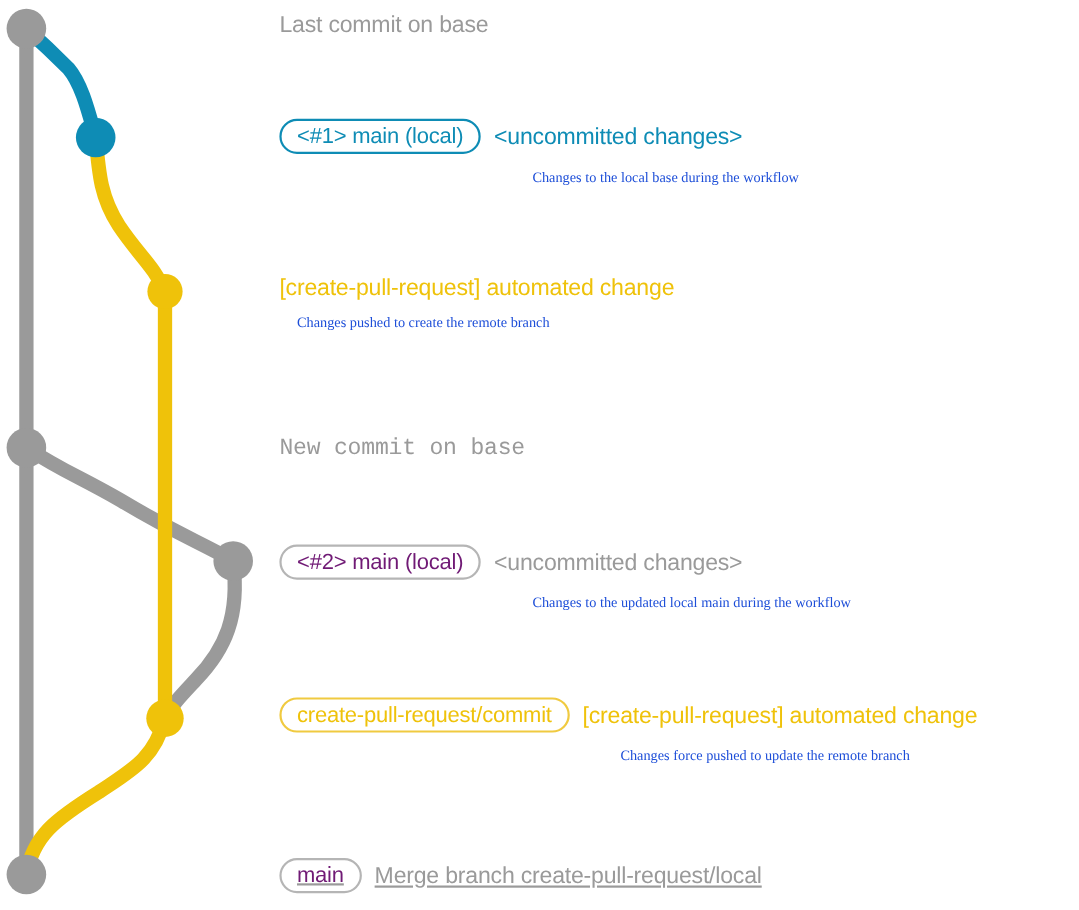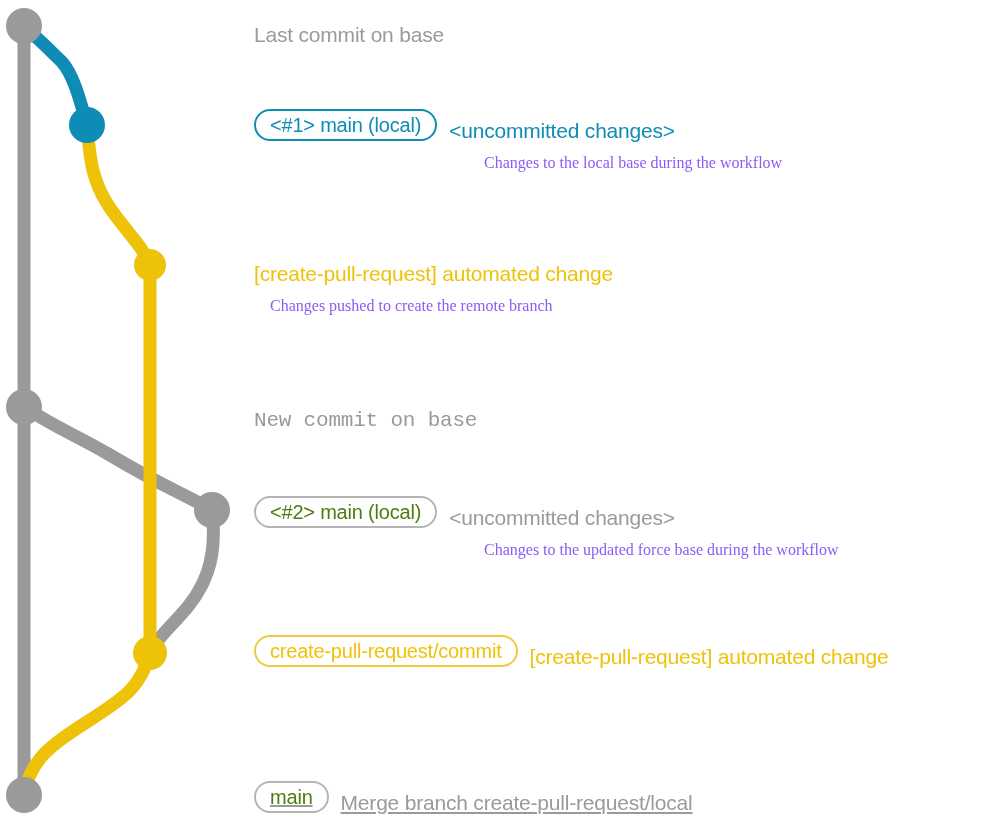--- a/index.html
+++ b/index.html
@@ -51,39 +51,38 @@
     line-height: 1;
     letter-spacing: -0.2px;
   }
   .badge > span { display: block; }
 
   .title {
     font-size: 21px;
     line-height: 1;
     letter-spacing: -0.2px;
     white-space: nowrap;
-    margin-top: 12px;
   }
 
   .subtitle {
     font-family: "Liberation Serif", serif;
-    font-size: 16px;
+    font-size: 13px;
     line-height: 1;
-    color: #8b5cf6;
+    color: #1d4ed8;
     white-space: nowrap;
     margin-top: 14px;
   }
 
   
   .c-blue   { color: #0e8cb5; text-align: center; }
   .c-blue .badge { border-color: #0e8cb5; }
   .c-yellow { color: #efc20a; }
   .c-yellow .badge { border-color: #f0ca40; }
   .c-gray   { color: #9a9a9a; }
-  .c-gray .badge { border-color: #b5b5b5; color: #4d7c0f; }
+  .c-gray .badge { border-color: #b5b5b5; color: #701a75; }
 
   
   #row-last-commit    { left: 254px; top: 12px; }
   #row-pr1            { left: 254px; top: 108px; }
   #row-pr1-push       { left: 254px; top: 251px; }
   #row-new-commit     { left: 254px; top: 398px; font-family: Liberation Mono, monospace; }
   #row-pr2            { left: 254px; top: 495px; }
   #row-pr2-push       { left: 254px; top: 634px; }
   #row-merge          { left: 254px; top: 780px; text-decoration: underline; }
 
@@ -157,32 +156,33 @@
 </div>
 
 <div class="row c-gray" id="row-pr2">
   <div>
     <div class="headline">
       <span class="badge">
         <span>&lt;#2&gt; main (local)</span>
       </span>
       <span class="title">&lt;uncommitted changes&gt;</span>
     </div>
-    <div class="subtitle indent-3">Changes to the updated force base during the workflow</div>
+    <div class="subtitle indent-3">Changes to the updated local main during the workflow</div>
   </div>
 </div>
 
 <div class="row c-yellow" id="row-pr2-push">
   <div>
     <div class="headline">
       <span class="badge">
         <span>create-pull-request/commit</span>
       </span>
       <span class="title">[create-pull-request] automated change</span>
     </div>
+    <div class="subtitle indent-4">Changes force pushed to update the remote branch</div>
   </div>
 </div>
 
 <div class="row c-gray" id="row-merge">
   <div>
     <div class="headline">
       <span class="badge">
         <span>main</span>
       </span>
       <span class="title">Merge branch create-pull-request/local</span>

